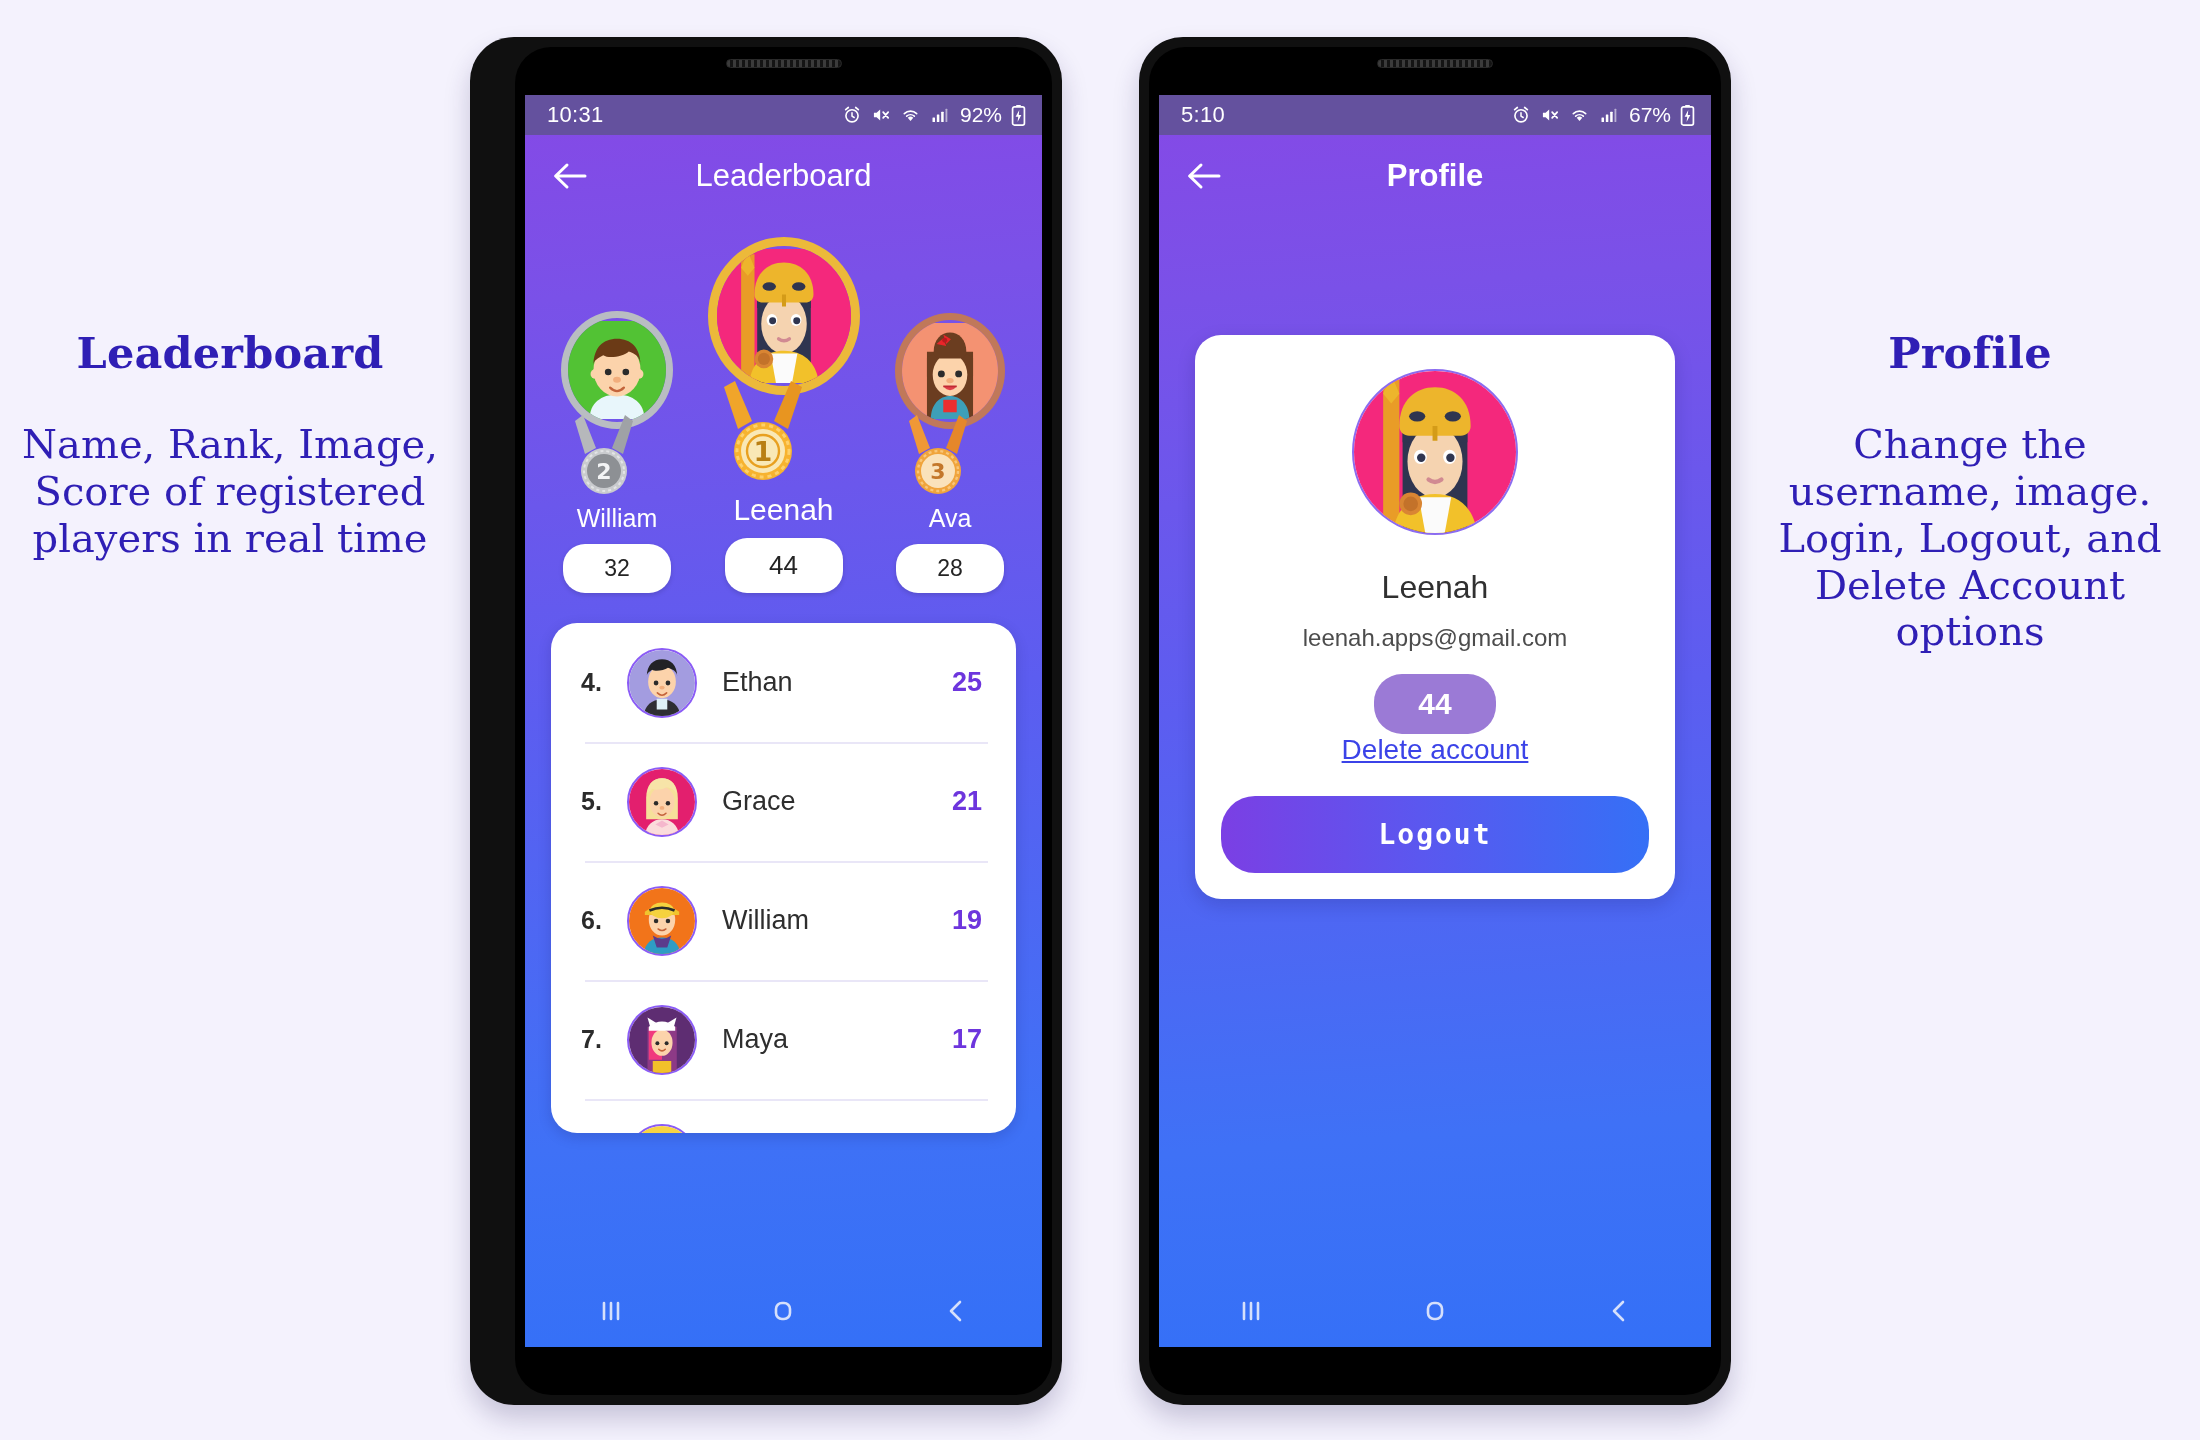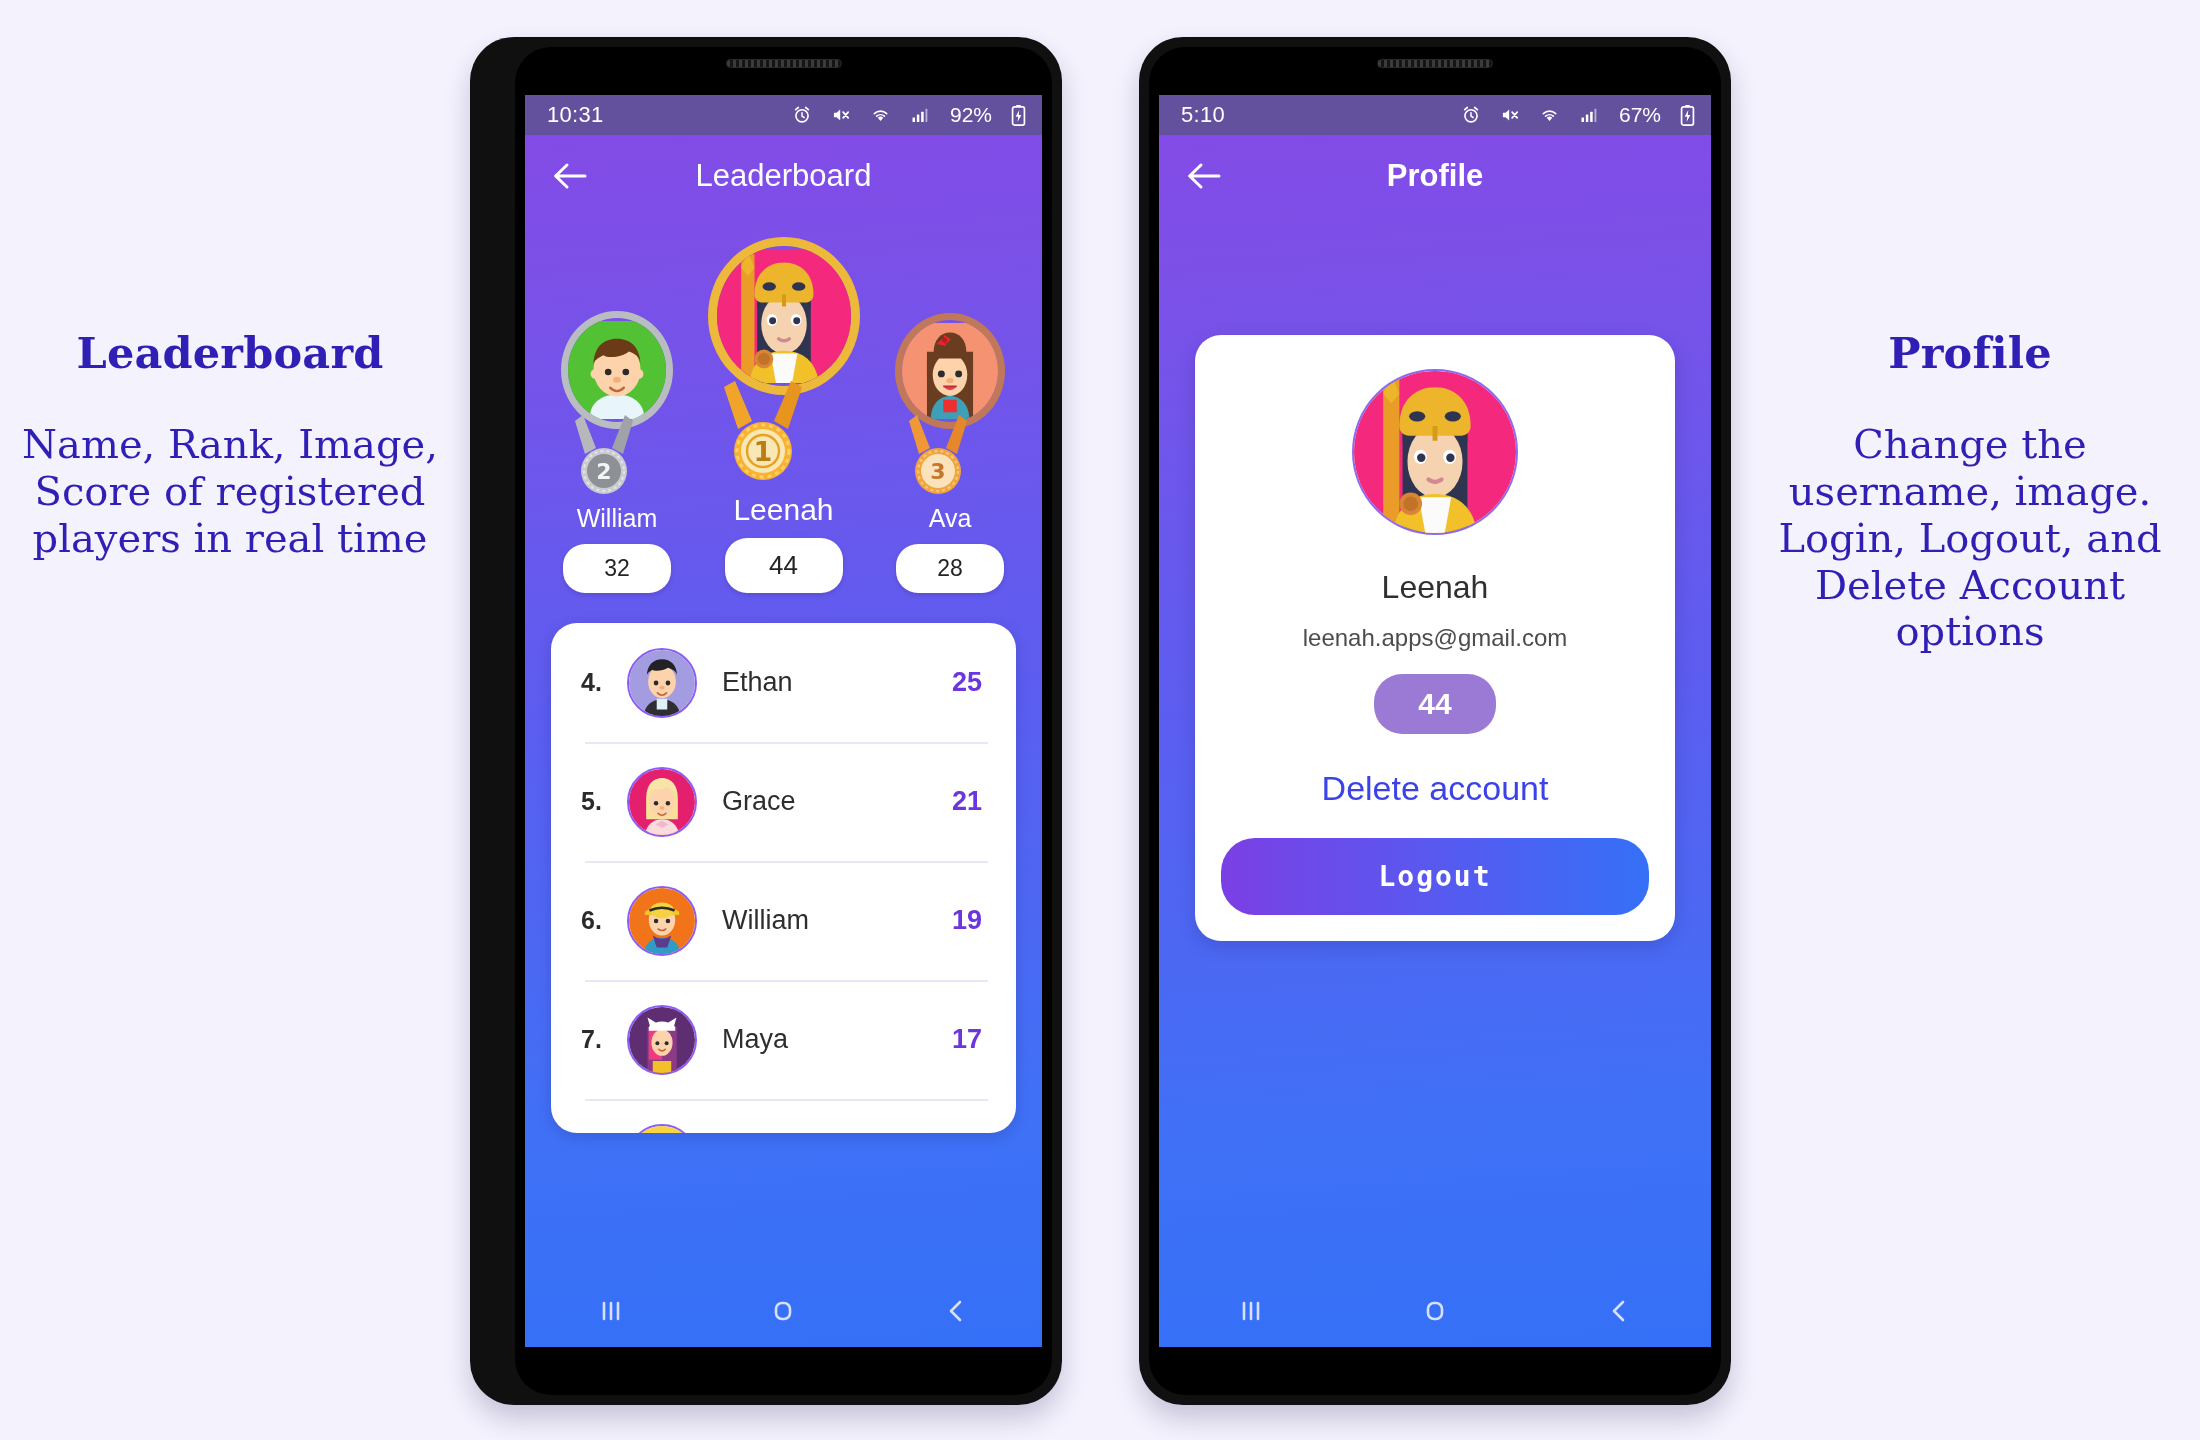--- a/index.html
+++ b/index.html
@@ -98,21 +98,21 @@
     align-items: center;
     padding: 0 16px 0 22px;
     color: #fff;
     font-size: 21px;
   }
   .sb-time { font-size: 22px; letter-spacing: .3px; }
   .sb-icons {
     margin-left: auto;
     display: flex;
     align-items: center;
-    gap: 19px;
+    gap: 9px;
     justify-content: flex-end;
   }
   .sb-icons svg { display: block; }
   .sb-pct { font-size: 21px; letter-spacing: 0; margin-left: 1px; }
 
   
   .appbar {
     height: 82px;
     display: flex;
     align-items: center;
@@ -272,23 +272,23 @@
   .profile-score {
     margin-top: 22px;
     background: #9b7ad6;
     color: #fff;
     font-size: 30px;
     font-weight: bold;
     border-radius: 28px;
     padding: 13px 44px;
   }
   .delete-link {
-    margin-top: 35px;
-    font-size: 34px;
+    font-size: 28px;
     color: #3b43e8;
+    text-decoration: underline;
     cursor: pointer;
   }
   .logout-btn {
     margin-top: 30px;
     width: 100%;
     padding: 22px 0;
     border: none;
     border-radius: 34px;
     background: linear-gradient(90deg, #7b3fe4 0%, #5b57ef 46%, #3570f6 100%);
     color: #fff;

